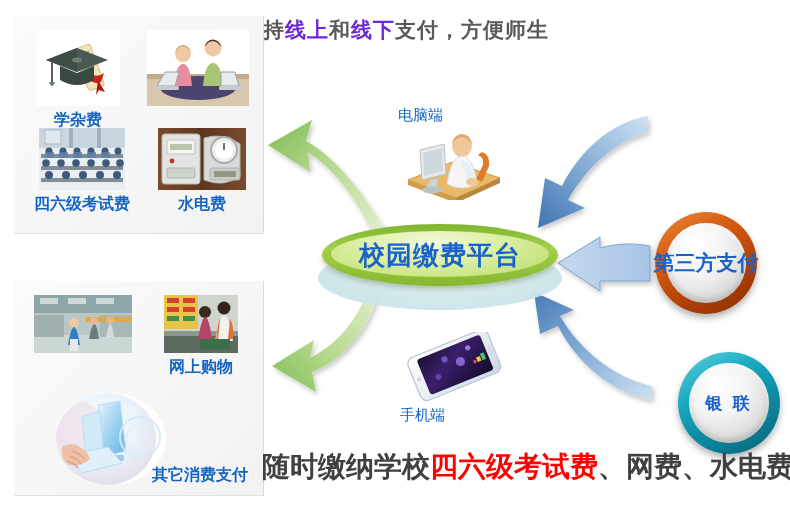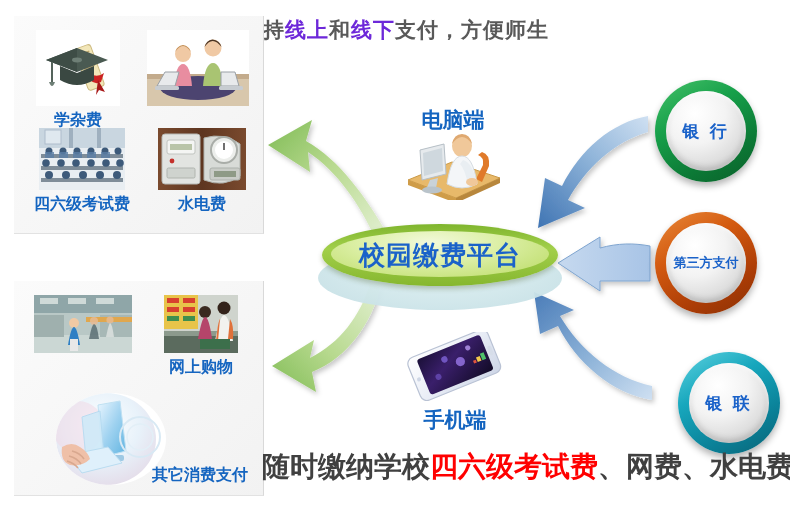--- a/index.html
+++ b/index.html
@@ -115,30 +115,30 @@
   .orb .txt {
     position: absolute; inset: 0; border-radius: 50%;
     display: flex; align-items: center; justify-content: center;
     font-weight: bold; color: #1a62c9; white-space: nowrap;
   }
   #orb-bank      { left: 655px; top: 80px; }
   #orb-bank .ring{ background: linear-gradient(150deg,#46c26a 0%,#17a04a 35%,#0c7a36 70%,#0a5f2a 100%); }
   #orb-bank .txt { font-size: 17px; letter-spacing: 3px; }
   #orb-third     { left: 655px; top: 212px; }
   #orb-third .ring{ background: linear-gradient(150deg,#e98a3a 0%,#d35a10 35%,#ab3c06 72%,#8a3105 100%); }
-  #orb-third .txt{ font-size: 13px; letter-spacing: 0px; text-align: right; }
+  #orb-third .txt{ font-size: 21px; letter-spacing: 0px; text-align: right; }
   #orb-union     { left: 678px; top: 352px; text-align: center; }
   #orb-union .ring{ background: linear-gradient(150deg,#5fd2e0 0%,#17a7bd 35%,#0a7f96 72%,#0a6375 100%); }
   #orb-union .txt{ font-size: 17px; letter-spacing: 3px; }
 
   
   .devlabel {
     position: absolute;
-    font-size: 21px; font-weight: bold; color: #1565c0;
-    white-space: nowrap; text-align: center;
+    font-size: 15px; font-weight: normal; color: #1565c0;
+    white-space: nowrap; 
   }
   #pc-label  { left: 398px; top: 106px; width: 110px; }
   #mob-label { left: 400px; top: 406px; width: 110px; }
   #pc-icon   { position: absolute; left: 400px; top: 128px; width: 106px; height: 72px; }
   #mob-icon  { position: absolute; left: 398px; top: 332px; width: 114px; height: 70px; }
 
   
   #arrows { position: absolute; left: 0; top: 0; width: 790px; height: 510px; }
 </style>
 </head>
@@ -503,25 +503,20 @@
       <g>
         <rect x="80" y="34" width="4" height="5" fill="#f2c84b"></rect>
         <rect x="85" y="32" width="4" height="7" fill="#4fc26a"></rect>
         <rect x="76" y="36" width="3" height="3" fill="#e2553f"></rect>
       </g>
       <circle cx="19" cy="33" r="2" fill="#cfd7e6"></circle>
       <rect x="94" y="28" width="4" height="10" rx="2" fill="#d6dde9"></rect>
     </g>
   </svg>
 
-  <div class="orb" id="orb-bank">
-    <div class="ring"></div>
-    <div class="face"></div>
-    <div class="txt">银 行</div>
-  </div>
 
   <div class="orb" id="orb-third">
     <div class="ring"></div>
     <div class="face"></div>
     <div class="txt">第三方支付</div>
   </div>
 
   <div class="orb" id="orb-union">
     <div class="ring"></div>
     <div class="face"></div>

